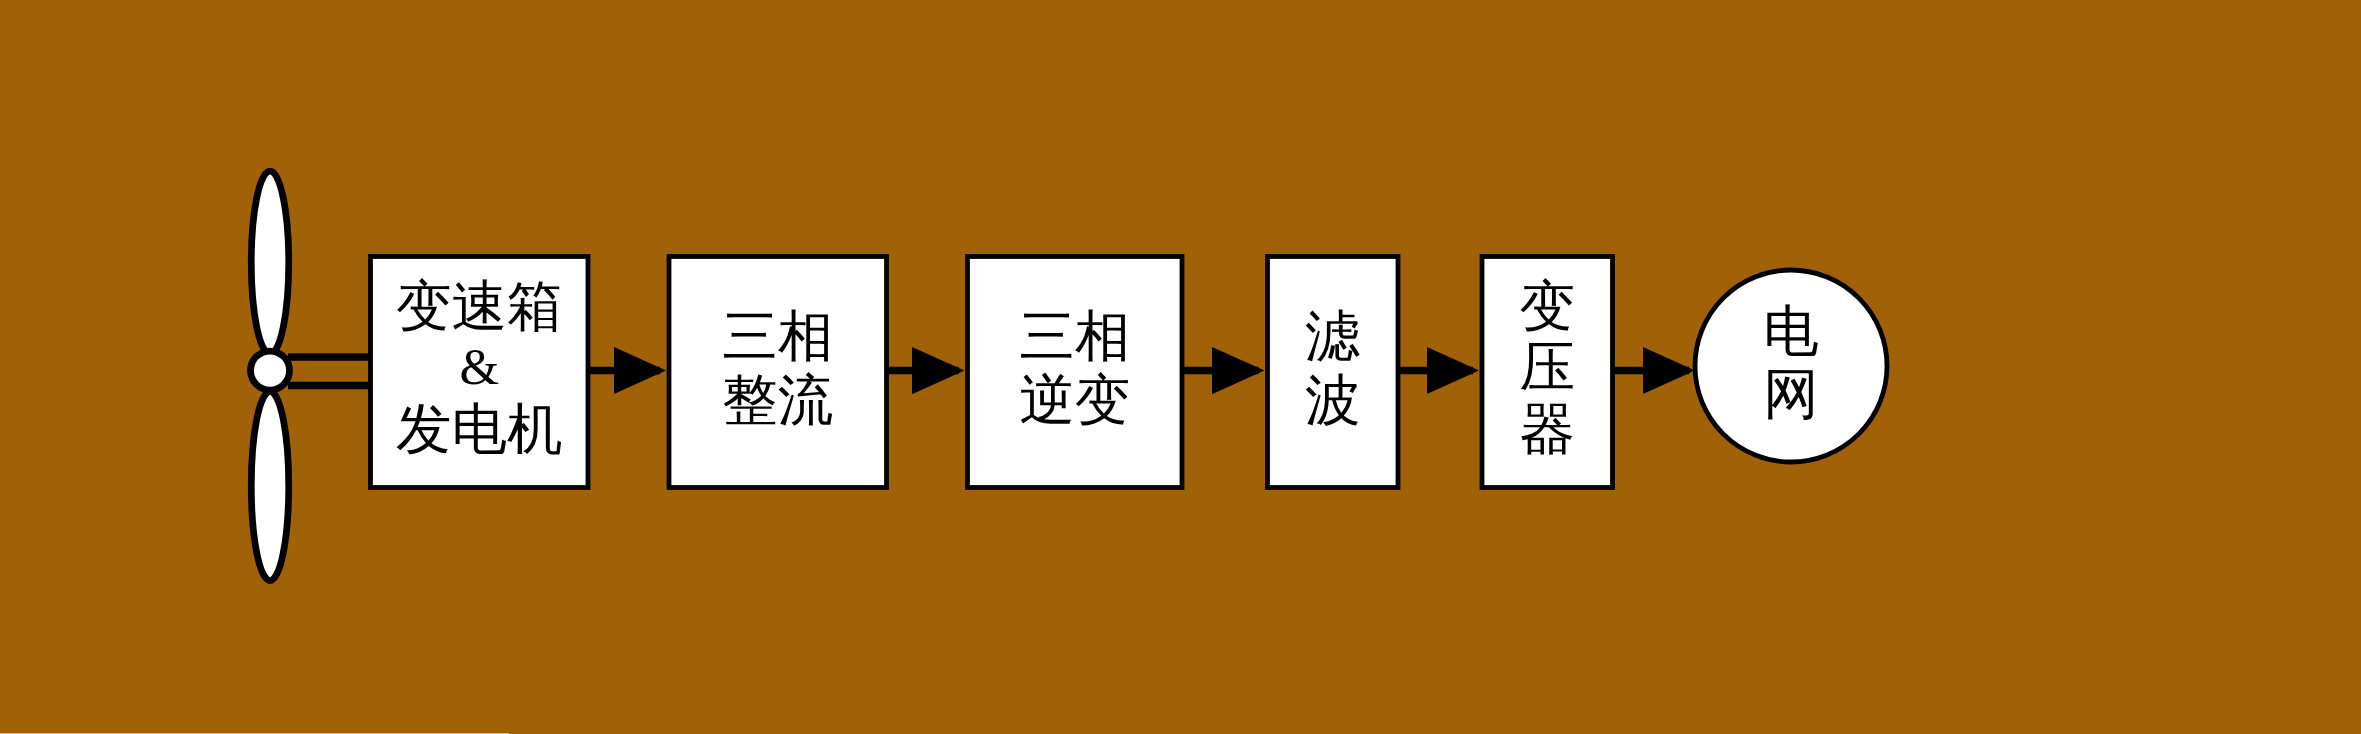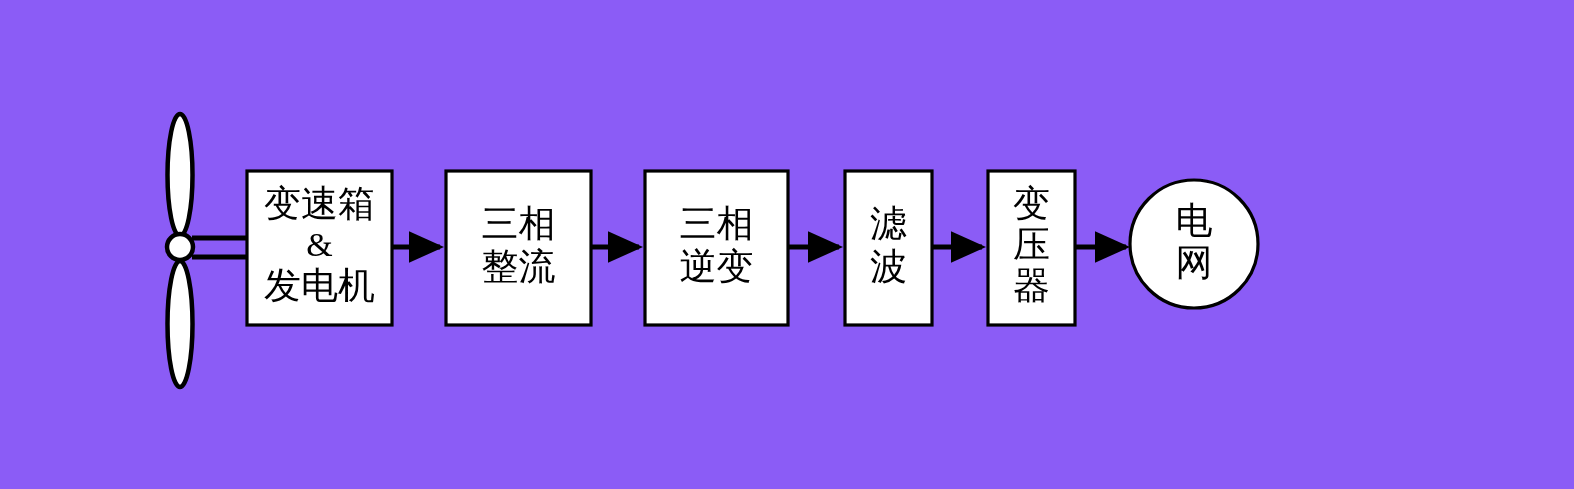--- a/index.html
+++ b/index.html
@@ -7,21 +7,21 @@
     padding: 0;
     background: #ffffff;
   }
   body {
     font-family: "Liberation Serif", "DejaVu Serif", serif;
   }
   #canvas {
     position: relative;
     width: 1574px;
     height: 489px;
-    background: #8b5cf6;
+    background: #a16207;
     overflow: hidden;
   }
   #diagram-svg {
     position: absolute;
     left: 0;
     top: 0;
     width: 1574px;
     height: 489px;
   }
   .blk-label {

